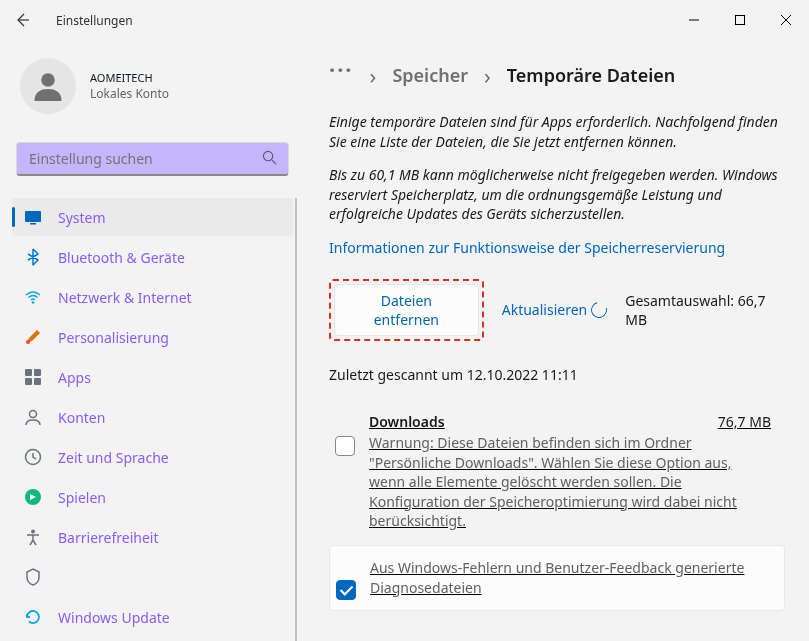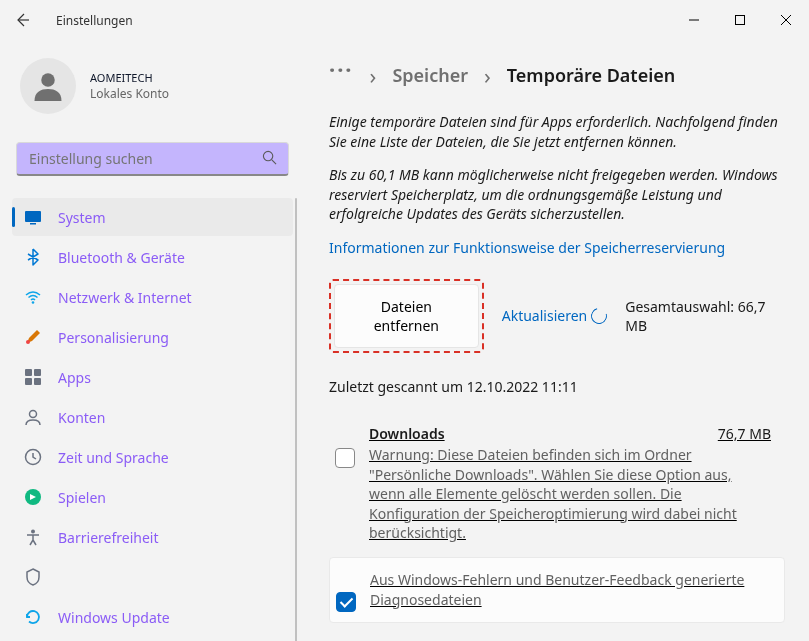--- a/index.html
+++ b/index.html
@@ -44,21 +44,21 @@
     .bc-more { font-size: 22px; color: #707070; letter-spacing: 2px; font-weight: 700; position: relative; top: -6px; }
     .bc-chevron { font-size: 22px; color: #707070; }
     .bc-item { font-size: 18px; color: #707070; font-weight: 600; }
     .bc-item.current { color: #1a1a1a; }
     
     .intro-text { font-size: 14px; color: #1a1a1a; line-height: 1.4; margin-bottom: 14px; font-style: italic; }
     .link { color: #0067c0; font-size: 14px; cursor: pointer; }
     
     .action-row { display: flex; align-items: center; gap: 18px; padding: 22px 0 10px 0; }
     .remove-btn-wrapper { border: 2px dashed #d93025; border-radius: 4px; padding: 3px 3px; }
-    .remove-btn { background: #fcfcfc; border: 1px solid #e5e5e5; border-radius: 4px; padding: 12px 14px; font-size: 14px; color: #000000; cursor: pointer; }
+    .remove-btn { background: #fcfcfc; border: 1px solid #e5e5e5; border-radius: 4px; padding: 6px 14px; font-size: 14px; color: #0369a1; cursor: pointer; }
     .refresh-link { color: #0067c0; font-size: 14px; display: flex; align-items: center; gap: 4px; cursor: pointer; }
     .refresh-icon { width: 16px; height: 16px; border: 1.8px solid #0067c0; border-radius: 50%; border-top-color: transparent; transform: rotate(30deg); }
     .total-box { margin-left: auto; font-size: 14px; color: #1a1a1a; text-align: left; }
     
     .last-scan { font-size: 14px; color: #1a1a1a; padding: 14px 0 18px 0; }
     
     .file-item { display: flex; align-items: flex-start; gap: 14px; padding: 10px 14px 10px 6px; border-radius: 4px; margin-bottom: 4px; text-decoration: underline; }
     .file-item.boxed { background: #fcfcfc; border: 1px solid #e9e9e9; }
     .checkbox { width: 20px; height: 20px; border: 1px solid #888; border-radius: 4px; flex-shrink: 0; margin-top: 24px; background: #fff; }
     .checkbox.checked { background: #0067c0; border-color: #0067c0; position: relative; }

